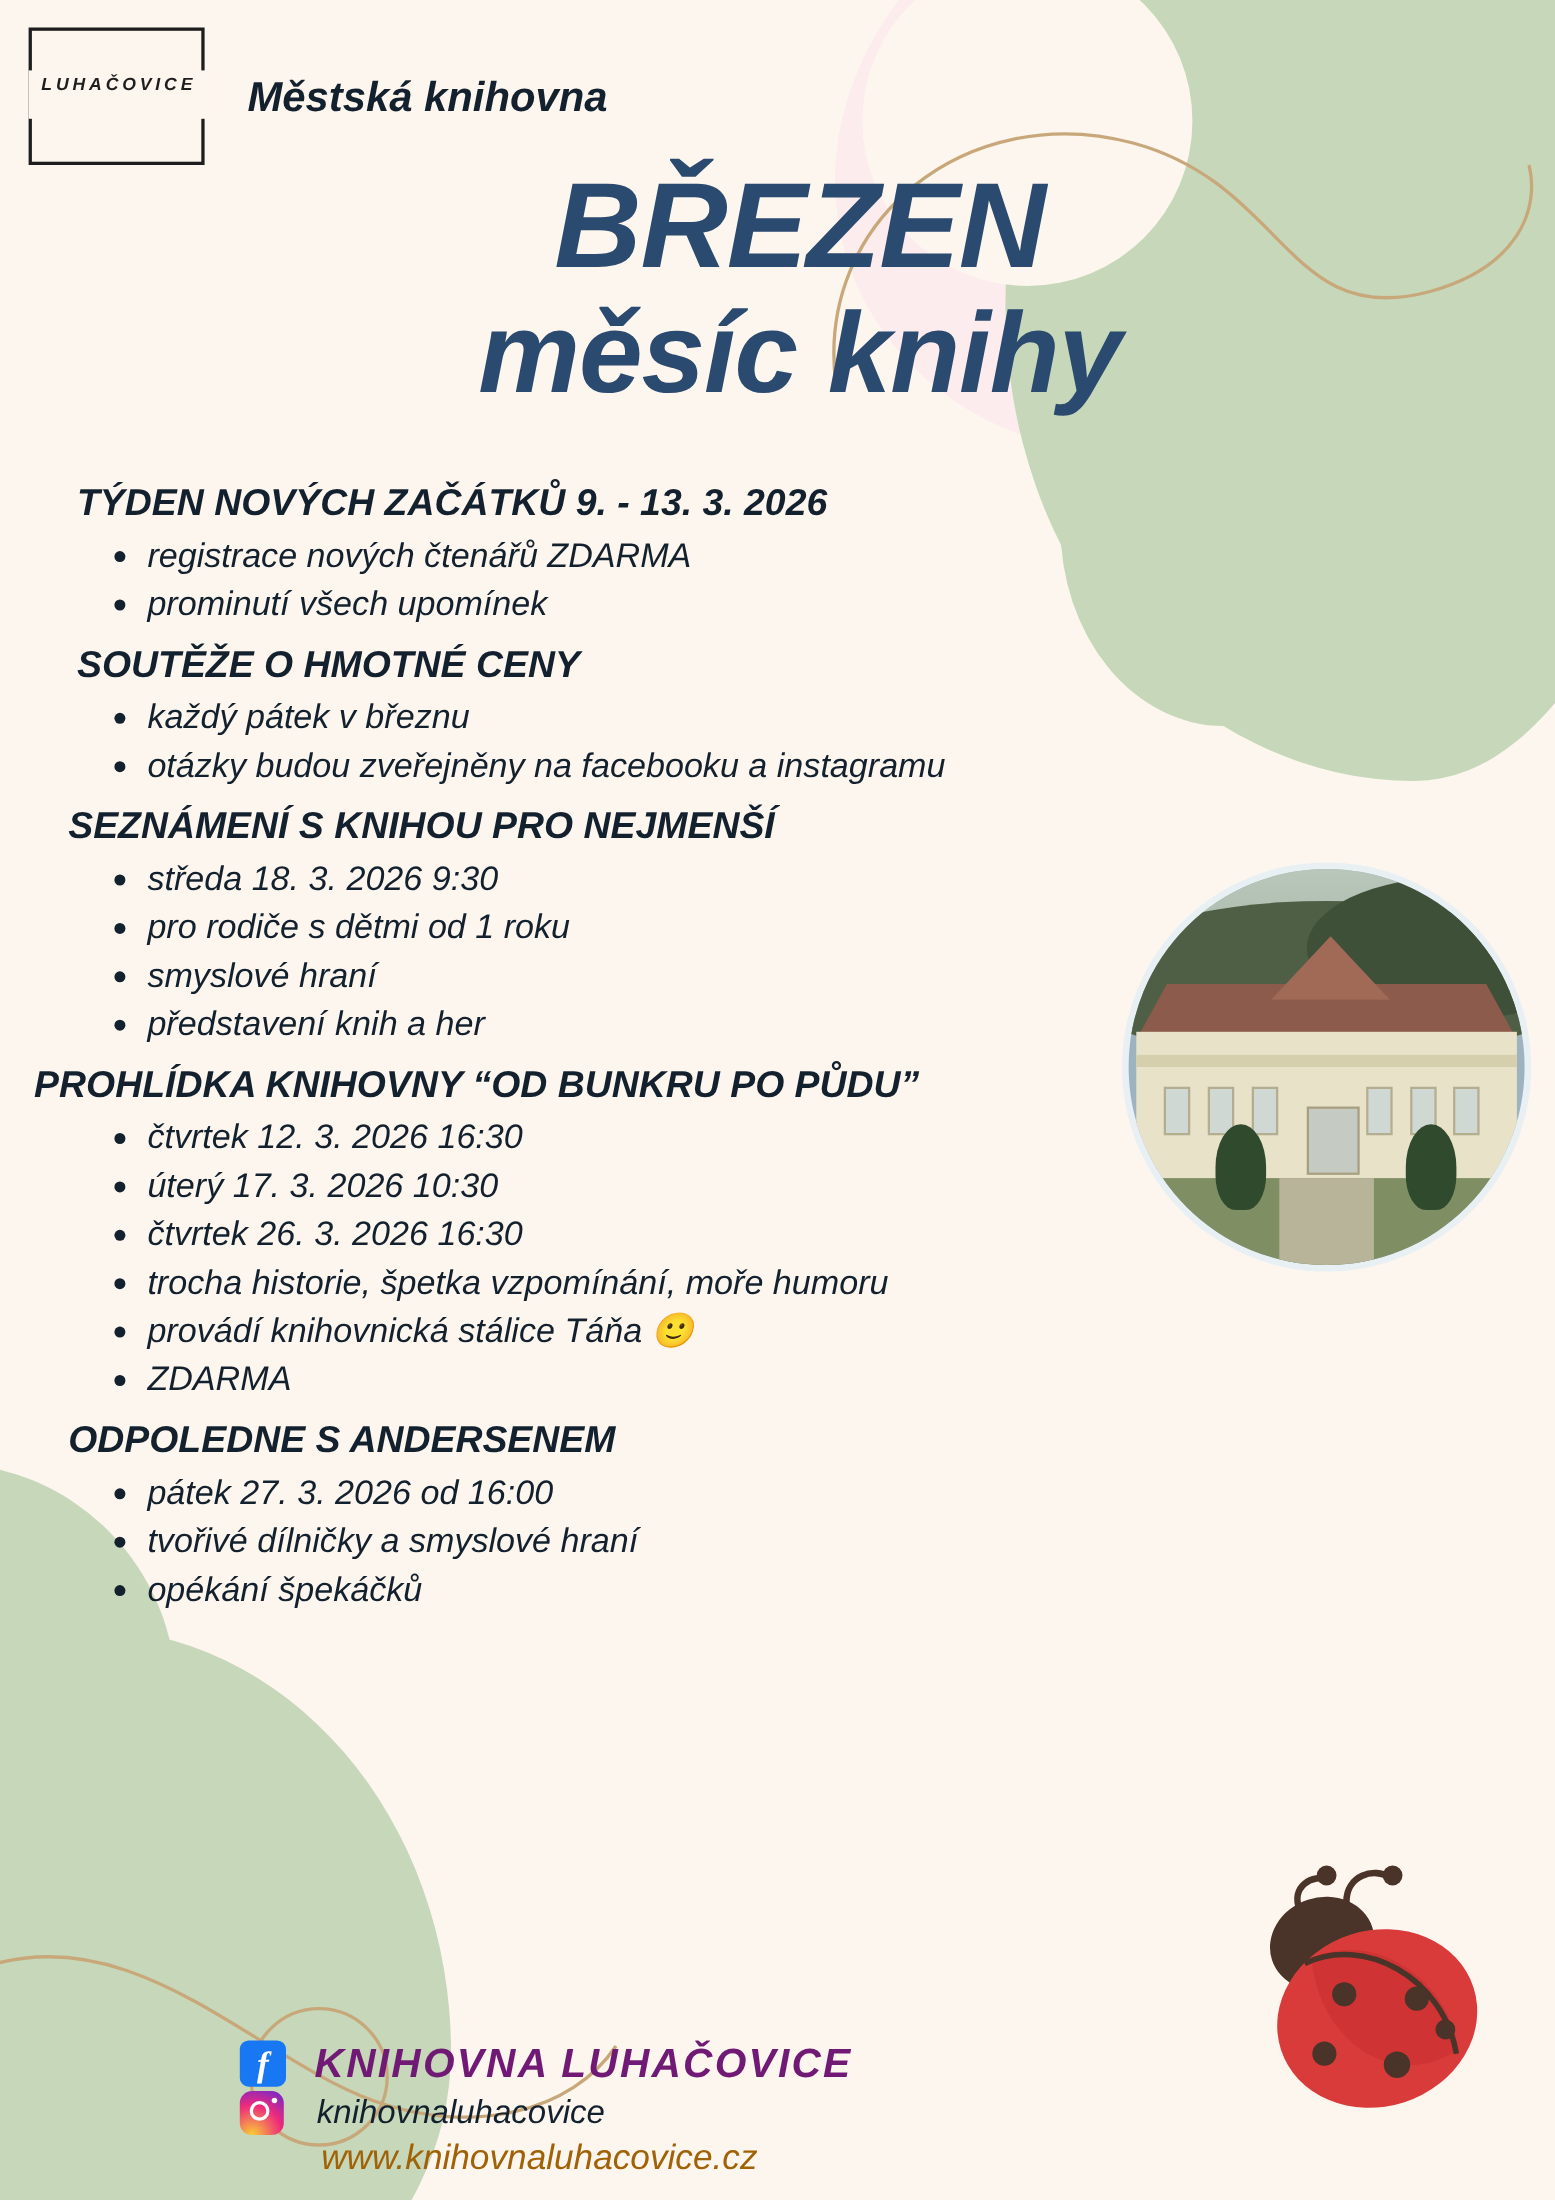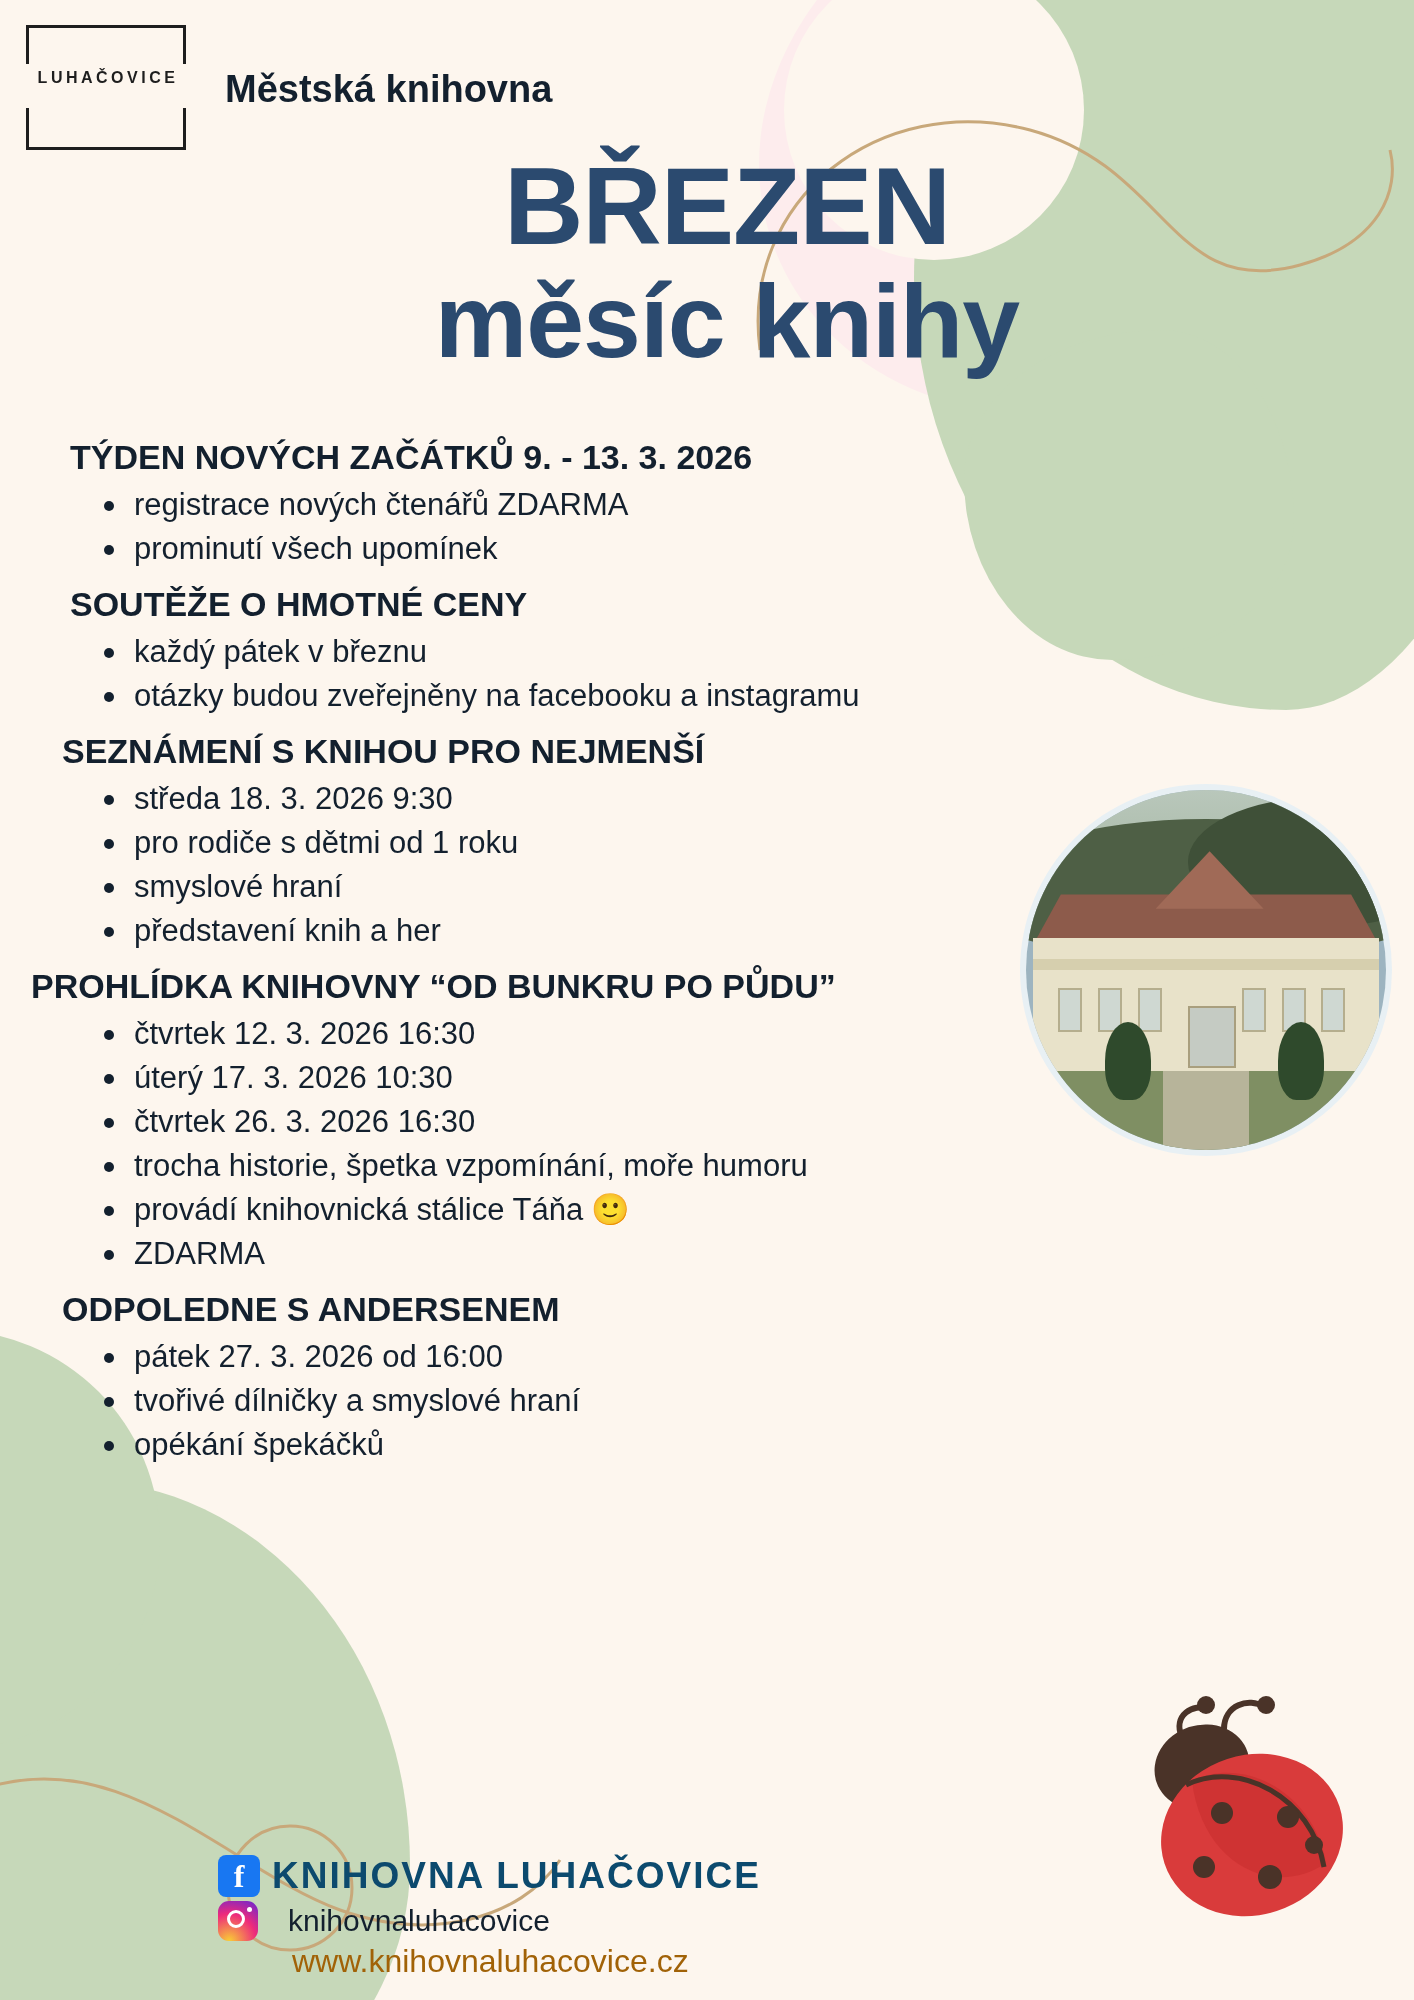--- a/index.html
+++ b/index.html
@@ -11,20 +11,21 @@
     height: 2000px;
     background: #fdf6ee;
     font-family: "Liberation Sans", sans-serif;
     overflow: hidden;
     position: relative;
   }
   .poster {
     position: absolute;
     inset: 0;
     overflow: hidden;
+    font-style: italic;
   }
 
   
   .blob {
     position: absolute;
     pointer-events: none;
   }
   .blob-pink-top {
     top: -160px;
     right: -60px;
@@ -310,25 +311,25 @@
     color: #fff;
     font-weight: 700;
     font-size: 32px;
     font-family: "Liberation Serif", serif;
     display: flex;
     align-items: center;
     justify-content: center;
     line-height: 1;
   }
   .fb-name {
-    margin-left: 12px;
+    margin-left: 26px;
     font-size: 37px;
     font-weight: 700;
     letter-spacing: 2px;
-    color: #0c4a6e;
+    color: #701a75;
     text-align: center;
   }
   .ig-row {
     display: flex;
     align-items: center;
     padding-left: 218px;
     margin-bottom: 2px;
   }
   .ig-icon {
     width: 40px;

